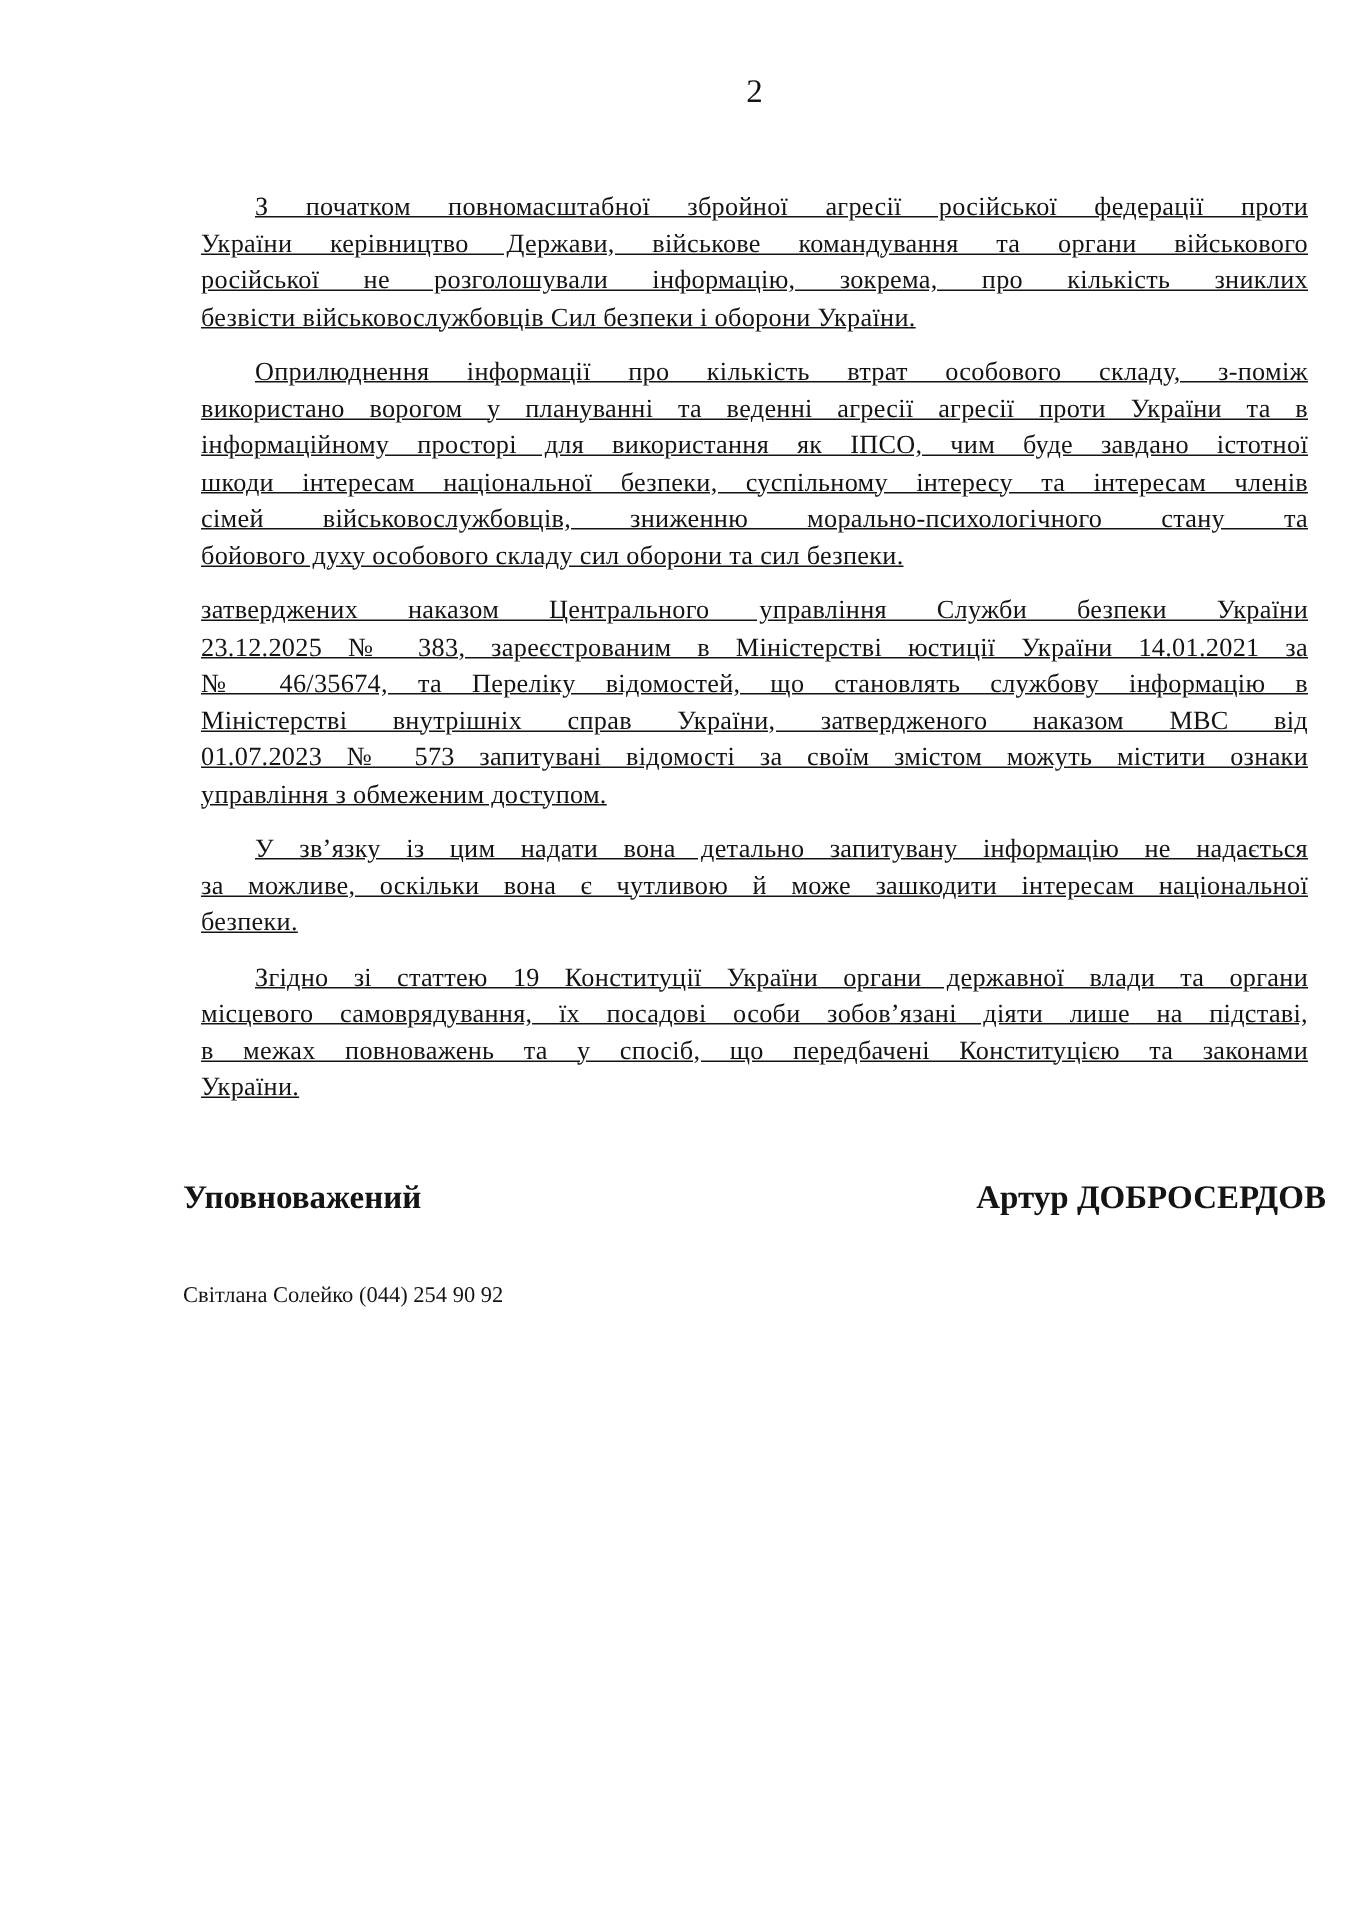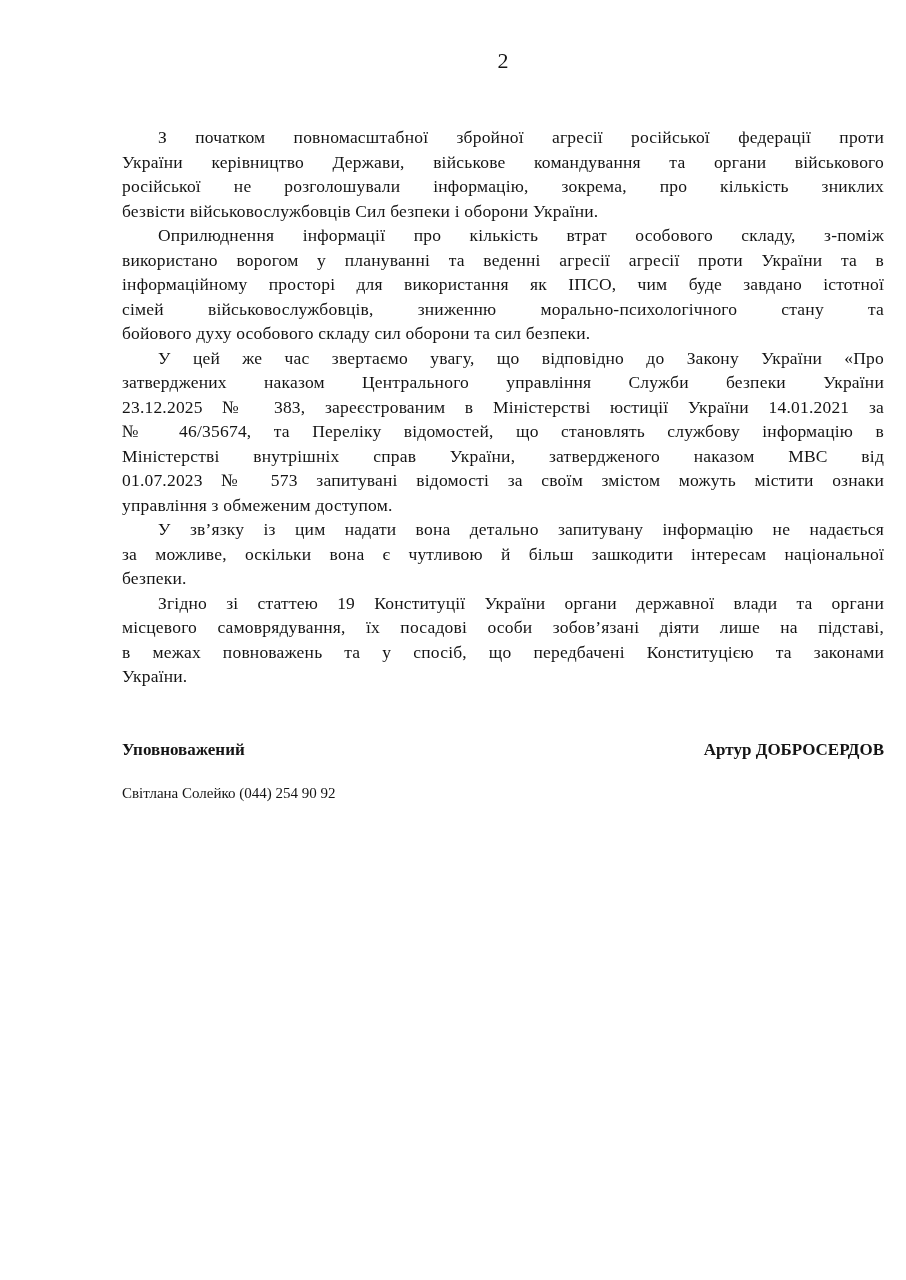--- a/index.html
+++ b/index.html
@@ -22,21 +22,22 @@
     margin-left: 122px;
     text-align: center;
     font-size: 22px;
     line-height: 24px;
   }
   .doc-body {
     width: 762px;
     margin: 52px 22px 0 122px;
   }
   .para {
-    margin: 0;
+    margin: 12px;
+    text-decoration: underline;
   }
   .line {
     font-size: 17.5px;
     line-height: 24.5px;
     text-align: justify;
     text-align-last: justify;
     white-space: normal;
     letter-spacing: 0.2px;
   }
   .line.first {
@@ -45,26 +46,26 @@
   .line.last {
     text-align-last: left;
   }
   .signature-row {
     width: 762px;
     margin: 48px 22px 0 122px;
     display: flex;
     justify-content: space-between;
     align-items: baseline;
     font-weight: bold;
-    font-size: 17px;
+    font-size: 22px;
     line-height: 26px;
   }
   .contact-line {
     width: 762px;
-    margin: 20px 22px 0 122px;
+    margin: 43px 22px 0 122px;
     font-size: 15px;
     line-height: 20px;
   }
 </style>
 </head>
 <body>
 
 <div class="page">
 
   <div class="page-number">2</div>
@@ -74,35 +75,35 @@
   <div class="para">
         <div class="line first">З початком повномасштабної збройної агресії російської федерації проти</div>
         <div class="line">України керівництво Держави, військове командування та органи військового</div>
         <div class="line">російської не розголошували інформацію, зокрема, про кількість зниклих</div>
         <div class="line last">безвісти військовослужбовців Сил безпеки і оборони України.</div>
       </div>
       <div class="para">
         <div class="line first">Оприлюднення інформації про кількість втрат особового складу, з-поміж</div>
         <div class="line">використано ворогом у плануванні та веденні агресії агресії проти України та в</div>
         <div class="line">інформаційному просторі для використання як ІПСО, чим буде завдано істотної</div>
+        <div class="line">шкоди інтересам національної безпеки, суспільному інтересу та інтересам членів</div>
         <div class="line">сімей військовослужбовців, зниженню морально-психологічного стану та</div>
         <div class="line last">бойового духу особового складу сил оборони та сил безпеки.</div>
       </div>
       <div class="para">
-        <div class="line first">У цей же час звертаємо увагу, що відповідно до Закону України «Про</div>
         <div class="line">затверджених наказом Центрального управління Служби безпеки України</div>
         <div class="line">23.12.2025 № 383, зареєстрованим в Міністерстві юстиції України 14.01.2021 за</div>
         <div class="line">№ 46/35674, та Переліку відомостей, що становлять службову інформацію в</div>
         <div class="line">Міністерстві внутрішніх справ України, затвердженого наказом МВС від</div>
         <div class="line">01.07.2023 № 573 запитувані відомості за своїм змістом можуть містити ознаки</div>
         <div class="line last">управління з обмеженим доступом.</div>
       </div>
       <div class="para">
         <div class="line first">У зв’язку із цим надати вона детально запитувану інформацію не надається</div>
-        <div class="line">за можливе, оскільки вона є чутливою й більш зашкодити інтересам національної</div>
+        <div class="line">за можливе, оскільки вона є чутливою й може зашкодити інтересам національної</div>
         <div class="line last">безпеки.</div>
       </div>
       <div class="para">
         <div class="line first">Згідно зі статтею 19 Конституції України органи державної влади та органи</div>
         <div class="line">місцевого самоврядування, їх посадові особи зобов’язані діяти лише на підставі,</div>
         <div class="line">в межах повноважень та у спосіб, що передбачені Конституцією та законами</div>
         <div class="line last">України.</div>
       </div>
     </div>
 

